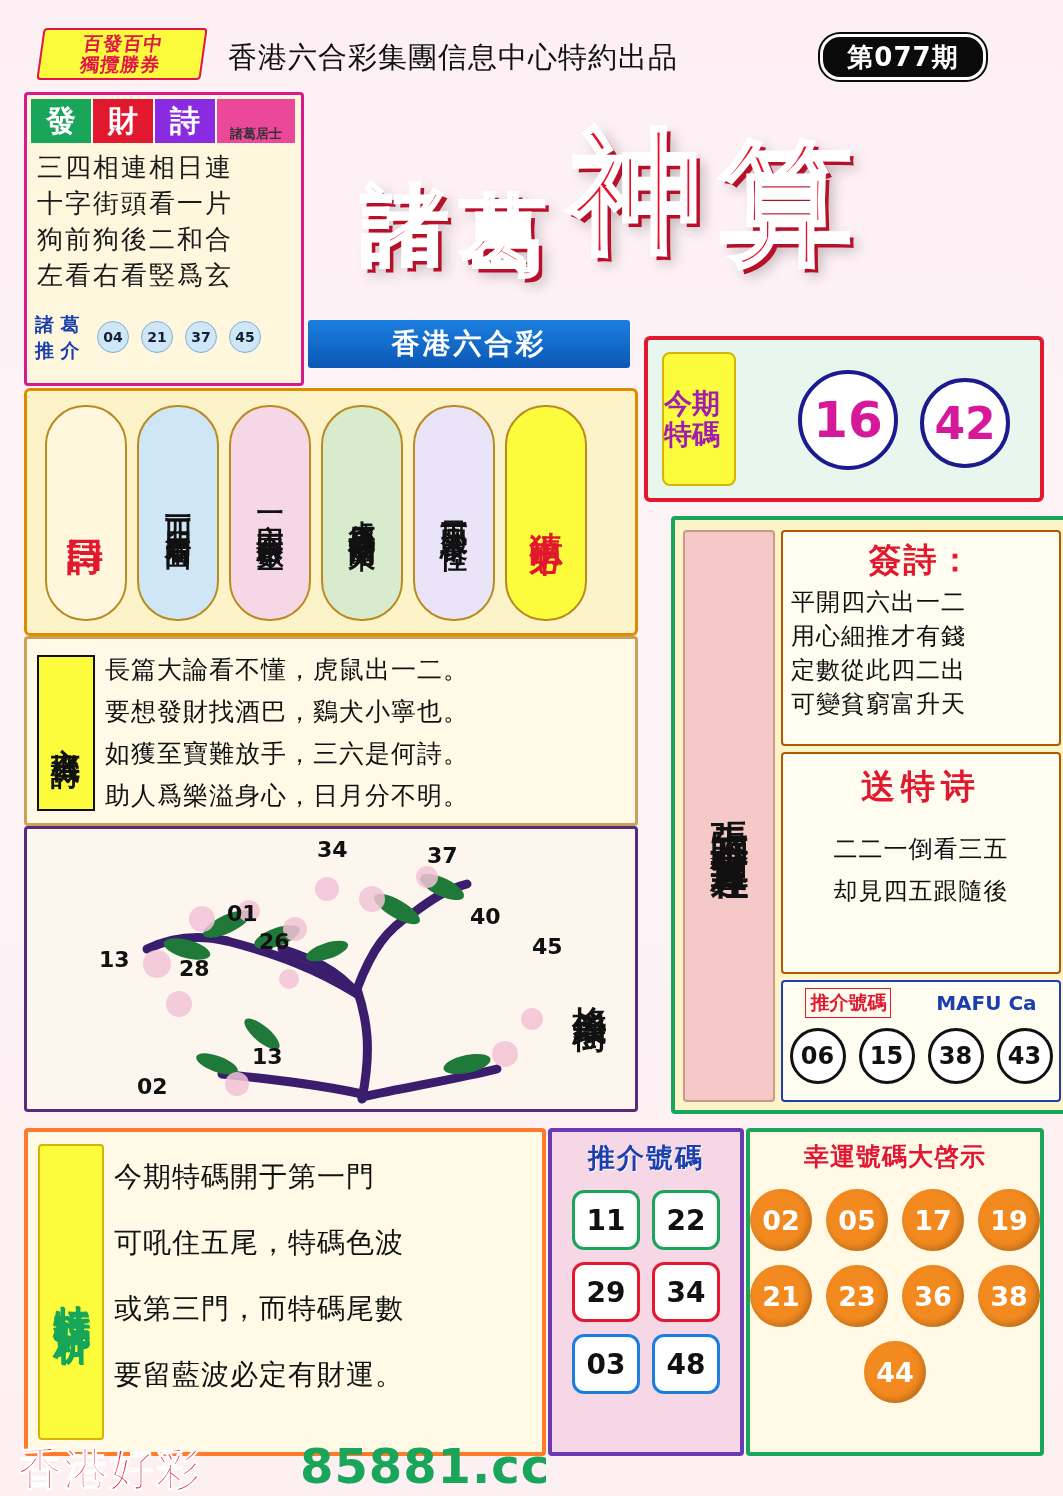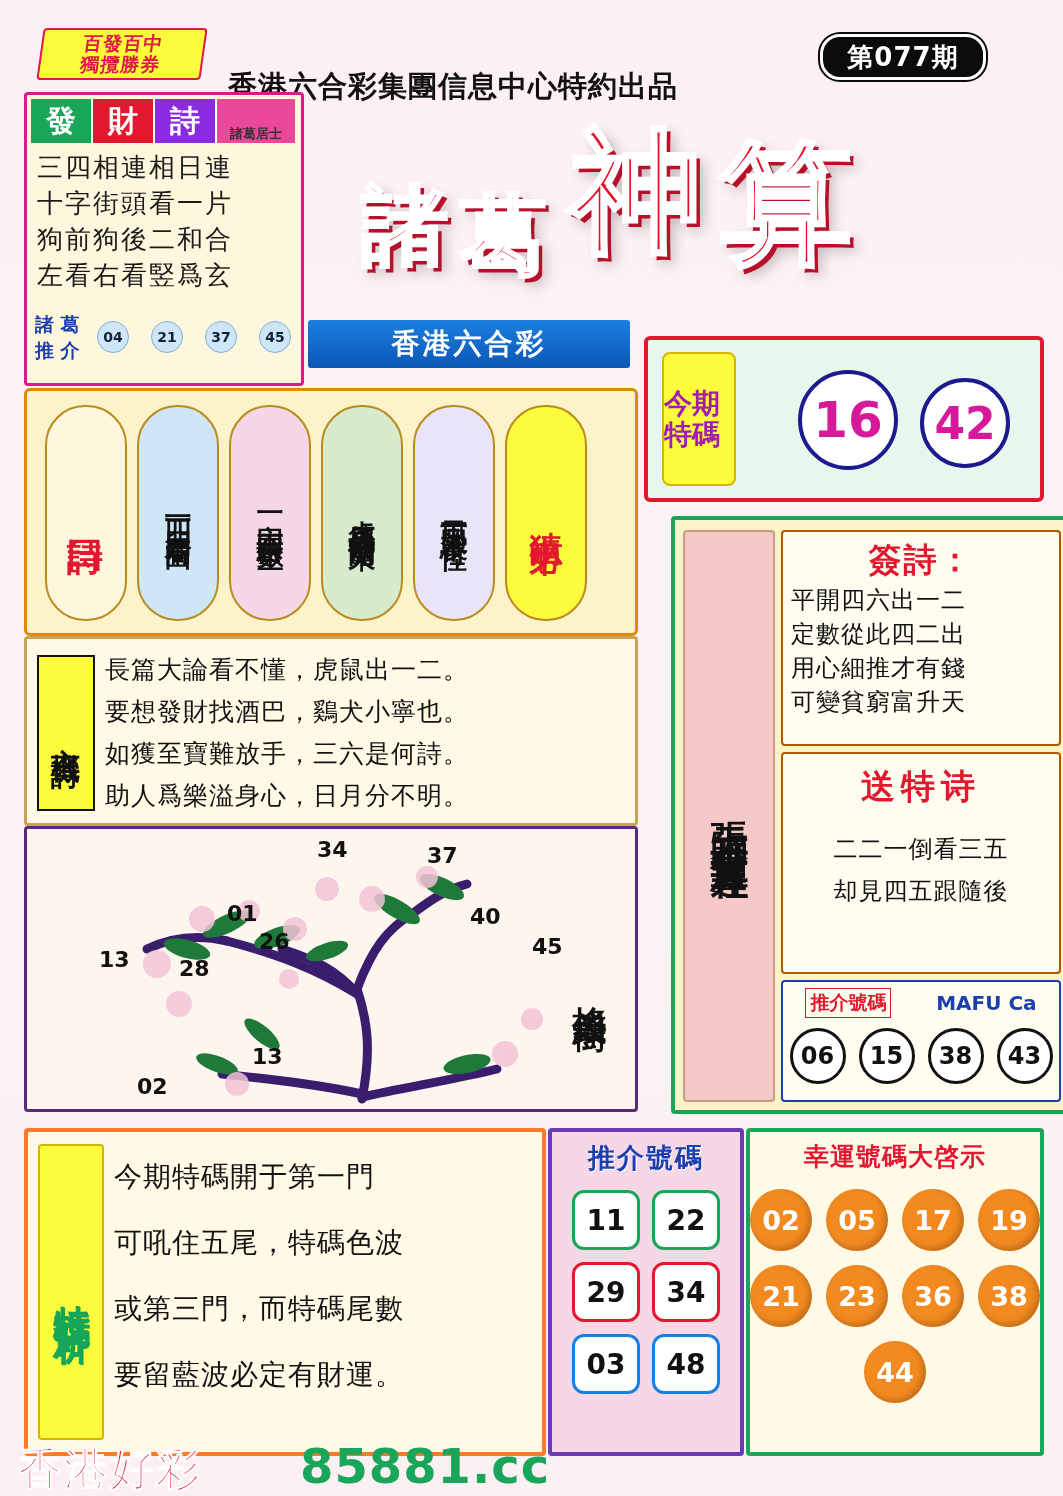--- a/index.html
+++ b/index.html
@@ -19,21 +19,21 @@
   .logo{
     position:absolute;left:40px;top:28px;width:160px;height:48px;
     background:#fdfc3c;border:2px solid #e0154a;border-radius:4px;
     display:flex;flex-direction:column;align-items:center;justify-content:center;
     transform:skewX(-8deg);
   }
   .logo span{color:#e0154a;font-size:19px;font-weight:bold;line-height:21px;letter-spacing:1px;
     font-family:"DejaVu Sans","Liberation Sans",sans-serif;}
   .hdr-title{
     position:absolute;left:228px;top:38px;width:560px;
-    font-size:29px;font-weight:bold;color:#111;letter-spacing:1px;margin-top:29px;
+    font-size:29px;font-weight:normal;color:#111;letter-spacing:1px;
   }
   .issue{
     position:absolute;left:820px;top:34px;width:160px;height:40px;
     background:#0b0b0b;border:3px solid #ffffff;border-radius:20px;
     box-shadow:0 0 0 2px #0b0b0b;
     color:#fff;font-size:26px;font-weight:bold;
     display:flex;align-items:center;justify-content:center;letter-spacing:1px;
   }
   
   .facai{
@@ -45,21 +45,21 @@
     font-size:30px;font-weight:bold;color:#fff;border-right:2px solid #fff;}
   .fc1{background:#19a55a}.fc2{background:#e1182e}.fc3{background:#8a2be2}
   .fc-sub{flex:1;background:#ec4899;display:flex;align-items:flex-end;justify-content:center;
     font-size:13px;color:#333;font-weight:bold;}
   .facai-poem{position:absolute;left:10px;top:54px;width:254px;}
   .facai-poem div{font-size:26px;color:#1a1a1a;line-height:36px;letter-spacing:2px;
     font-family:"DejaVu Serif","Liberation Serif",serif;}
   .facai-ft{position:absolute;left:8px;top:206px;width:258px;height:72px;display:flex;align-items:center;}
   .facai-ft .lbl{width:62px;font-size:19px;color:#1b3fae;font-weight:bold;line-height:26px;}
   .facai-ft .lbl b{display:block;}
-  .ballrow{display:flex;gap:22px;}
+  .ballrow{display:flex;gap:12px;}
   .ball-sm{width:30px;height:30px;border-radius:50%;background:#cfe6f7;border:1px solid #7fb2d8;
     display:flex;align-items:center;justify-content:center;font-size:14px;color:#123;font-weight:bold;}
   
   .bigtitle{position:absolute;left:320px;top:96px;width:700px;height:210px;}
   .bt-t{
     position:absolute;font-weight:bold;
     font-family:"DejaVu Sans","Liberation Sans",sans-serif;
     color:#e6122b;
     -webkit-text-stroke:3px #ffffff;
     text-shadow:5px 5px 0 #b8102a, 8px 8px 14px rgba(0,0,0,.25);
@@ -153,21 +153,21 @@
     font-size:38px;font-weight:bold;color:#111;letter-spacing:5px;
     font-family:"DejaVu Serif","Liberation Serif",serif;
   }
   .qs{
     position:absolute;left:106px;top:10px;width:276px;height:212px;
     background:#fffdf0;border:2px solid #b05a00;border-radius:4px;
   }
   .qs-t{font-size:33px;font-weight:bold;color:#e1182e;text-align:center;margin-top:6px;letter-spacing:2px;}
   .qs-b{margin:2px 8px 0;}
   .qs-b div{font-size:24px;line-height:34px;color:#111;letter-spacing:1px;
-    font-family:Liberation Mono, monospace;}
+    font-family:Liberation Sans, sans-serif;}
   .sts{
     position:absolute;left:106px;top:232px;width:276px;height:218px;
     background:#fffdf0;border:2px solid #b05a00;border-radius:4px;
   }
   .sts-t{font-size:34px;font-weight:bold;color:#e1182e;text-align:center;margin-top:10px;letter-spacing:6px;}
   .sts-b{margin:18px 8px 0;}
   .sts-b div{font-size:24px;line-height:42px;color:#111;letter-spacing:1px;
     font-family:"DejaVu Serif","Liberation Serif",serif;text-align:center;}
   .tjh{
     position:absolute;left:106px;top:460px;width:276px;height:118px;
@@ -353,22 +353,22 @@
     <div class="tlabel">搖錢樹</div>
   </div>
 
   <div class="rcol">
     <div class="zts">張天師十二生肖算運程</div>
 
     <div class="qs">
       <div class="qs-t">簽詩：</div>
       <div class="qs-b">
         <div>平開四六出一二</div>
+        <div>用心細推才有錢</div>
         <div>定數從此四二出</div>
-        <div>用心細推才有錢</div>
         <div>可變貧窮富升天</div>
       </div>
     </div>
 
     <div class="sts">
       <div class="sts-t">送特诗</div>
       <div class="sts-b">
         <div>二二一倒看三五</div>
         <div>却見四五跟隨後</div>
       </div>

